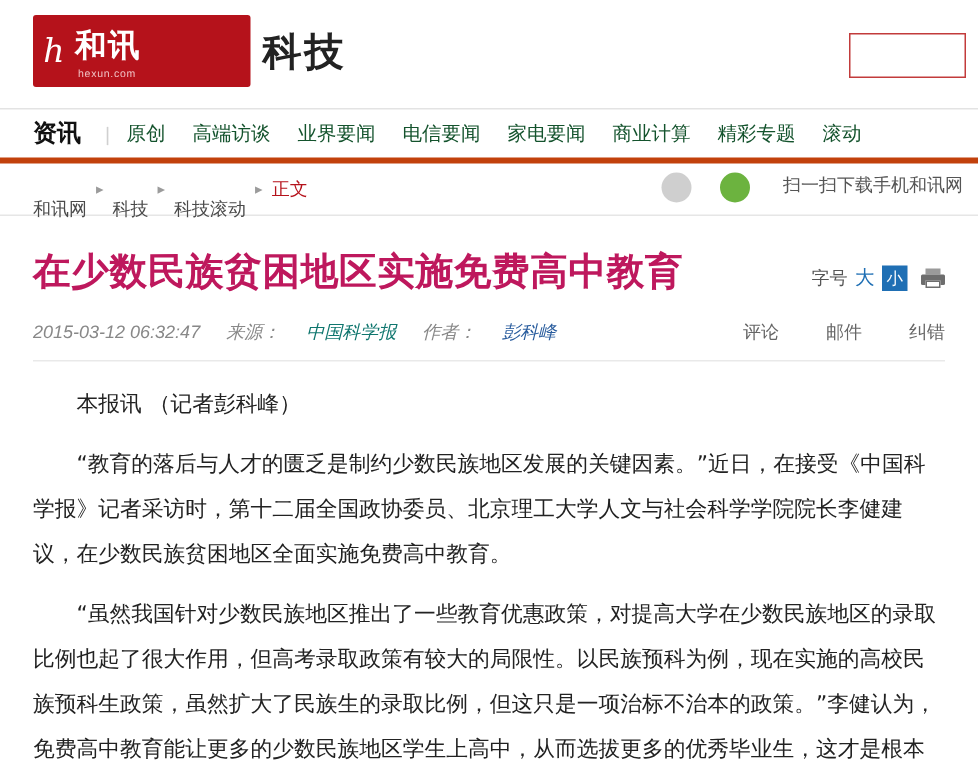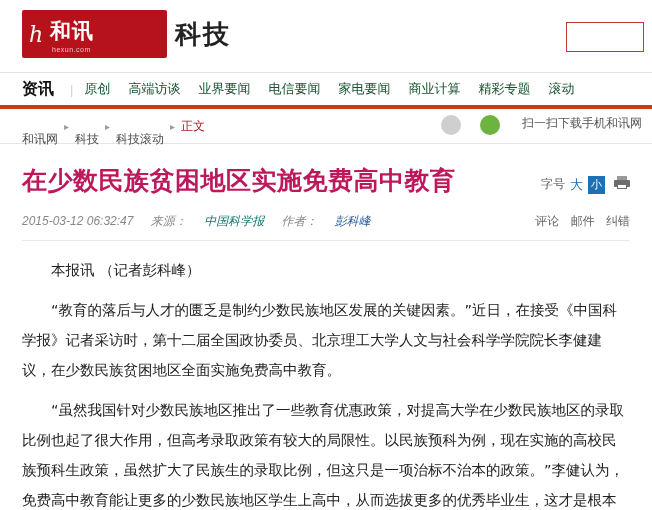--- a/index.html
+++ b/index.html
@@ -169,20 +169,21 @@
     padding-top: 20px;
   }
   .art-title {
     font-size: 25px;
     font-weight: bold;
     color: #be185d;
     letter-spacing: 0.5px;
   }
   .fontsize-tools {
     display: flex;
+    align-items: center;
     gap: 5px;
     font-size: 12px;
     color: #555;
     padding-bottom: 3px;
   }
   .fs-label { color: #555; }
   .fs-big {
     color: #1f6fb4;
     font-size: 13px;
     cursor: pointer;
@@ -239,21 +240,21 @@
     border-bottom: 1px solid #e9e9e9;
     padding-bottom: 10px;
   }
   .meta-left span {
     margin-right: 14px;
     font-style: italic;
   }
   .meta-source-name { color: #0f766e; }
   .meta-author-name { color: #2a5d9e; }
   .meta-right span {
-    margin-left: 8px;
+    margin-left: 28px;
     color: #666;
     cursor: pointer;
   }
 
   .body-text {
     padding-top: 14px;
     font-size: 14.5px;
     line-height: 30px;
     color: #222;
     font-family: "DejaVu Sans", sans-serif;

